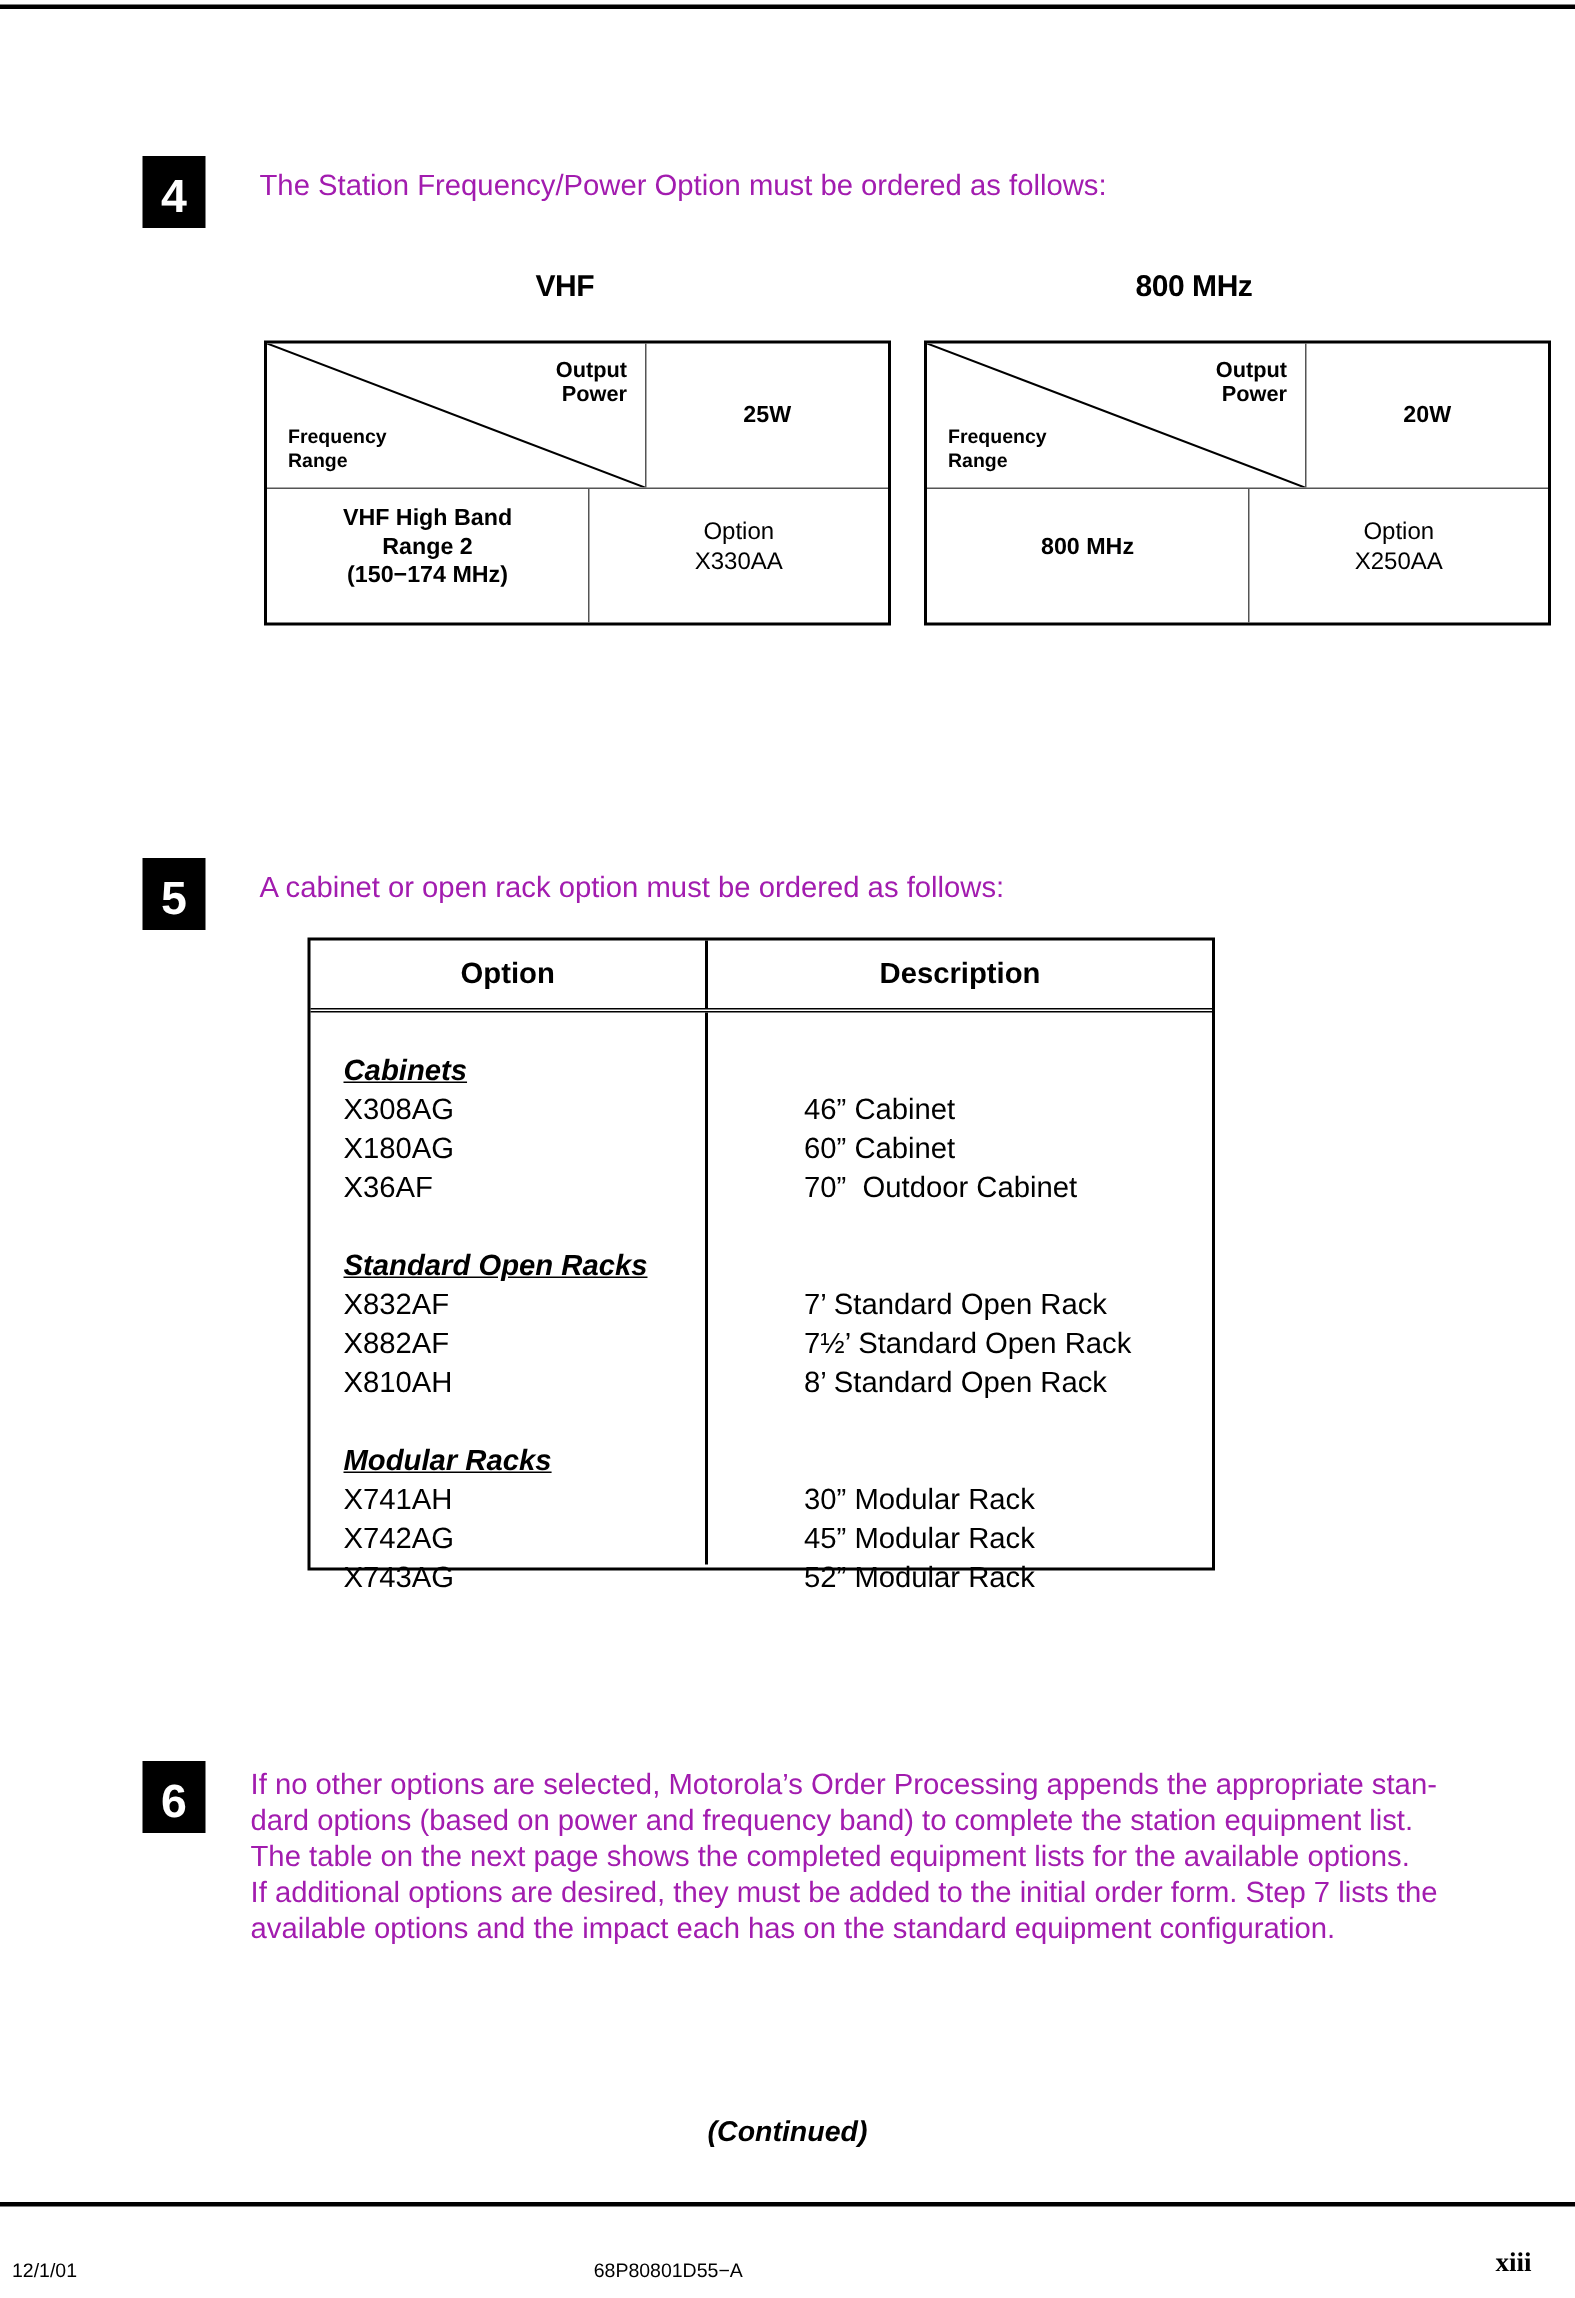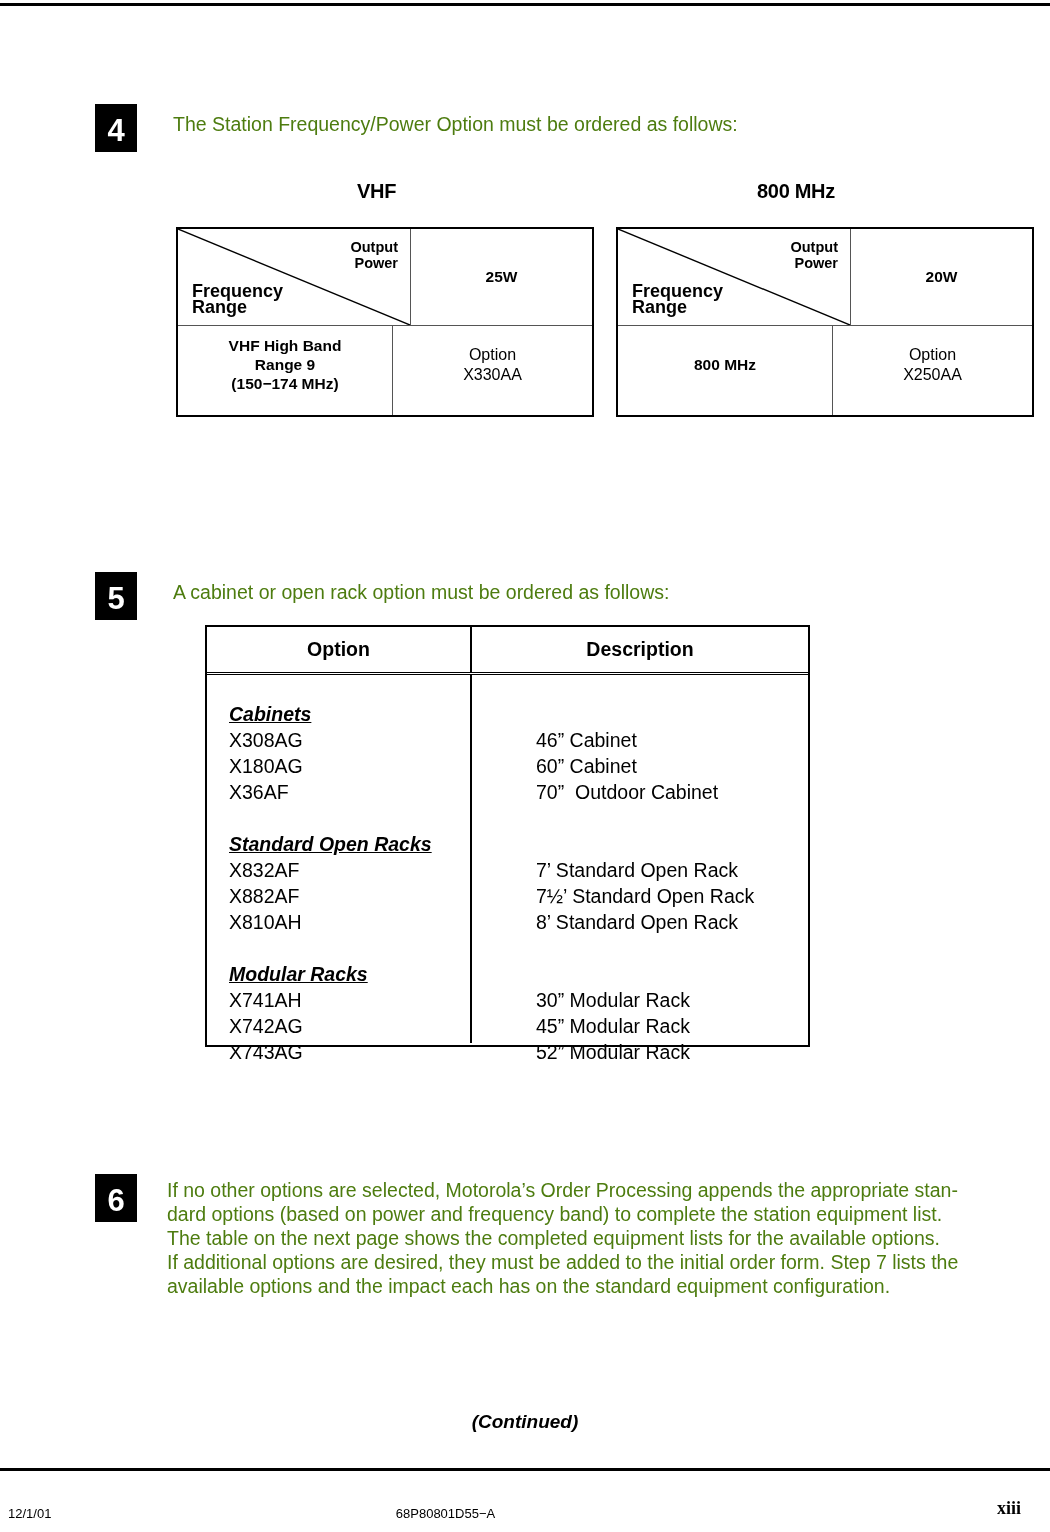--- a/index.html
+++ b/index.html
@@ -47,21 +47,21 @@
   #badge-4 span { font-size: 31px; padding-top: 11px; }
   #badge-5 { left: 95px; top: 572px; width: 42px; height: 48px; }
   #badge-5 span { font-size: 31px; padding-top: 11px; }
   #badge-6 { left: 95px; top: 1174px; width: 42px; height: 48px; }
   #badge-6 span { font-size: 31px; padding-top: 11px; }
 
   .step-text {
     position: absolute;
     font-size: 19.5px;
     line-height: 24px;
-    color: #4d7c0f;
+    color: #a21caf;
     white-space: pre-line;
   }
   #text-4 { left: 173px; top: 112px; width: 820px; }
   #text-5 { left: 173px; top: 580px; width: 820px; }
   #text-6 { left: 167px; top: 1178px; width: 830px; }
 
   
   .band-title {
     position: absolute;
     font-size: 20px;
@@ -80,21 +80,21 @@
   }
   #fp-table-vhf { left: 176px; top: 227px; width: 418px; height: 190px; }
   #fp-table-800 { left: 616px; top: 227px; width: 418px; height: 190px; }
 
   .fp-row { display: flex; width: 100%; }
   .fp-row.head { height: 97px; border-bottom: 1.5px solid #555; box-sizing: border-box; }
   .fp-row.body { height: 89px; }
 
   .fp-corner {
     position: relative;
-    width: 233px;
+    width: 253px;
     box-sizing: border-box;
     border-right: 1.5px solid #555;
     overflow: hidden;
   }
   .fp-corner .slash {
     position: absolute;
     left: 0; top: 0;
     width: 100%; height: 100%;
   }
   .fp-corner .lbl-out {
@@ -105,21 +105,21 @@
     font-size: 14.5px;
     font-weight: bold;
     line-height: 16px;
     white-space: pre-line;
   }
   .fp-corner .lbl-freq {
     position: absolute;
     left: 14px;
     bottom: 10px;
     text-align: left;
-    font-size: 18px;
+    font-size: 13px;
     font-weight: bold;
     line-height: 16px;
     white-space: pre-line;
   }
   .fp-power {
     flex: 1;
     display: flex;
     align-items: center;
     justify-content: center;
     font-size: 15.5px;
@@ -266,21 +266,21 @@
         </svg>
         <div class="lbl-out">Output
 Power</div>
         <div class="lbl-freq">Frequency
 Range</div>
       </div>
       <div class="fp-power">25W</div>
     </div>
     <div class="fp-row body">
       <div class="fp-range">VHF High Band
-Range 9
+Range 2
 (150−174 MHz)</div>
       <div class="fp-option">Option
 X330AA</div>
     </div>
   </div>
 
   <div class="fp-table" id="fp-table-800">
     <div class="fp-row head">
       <div class="fp-corner">
         <svg class="slash" viewBox="0 0 215 95" preserveAspectRatio="none">

